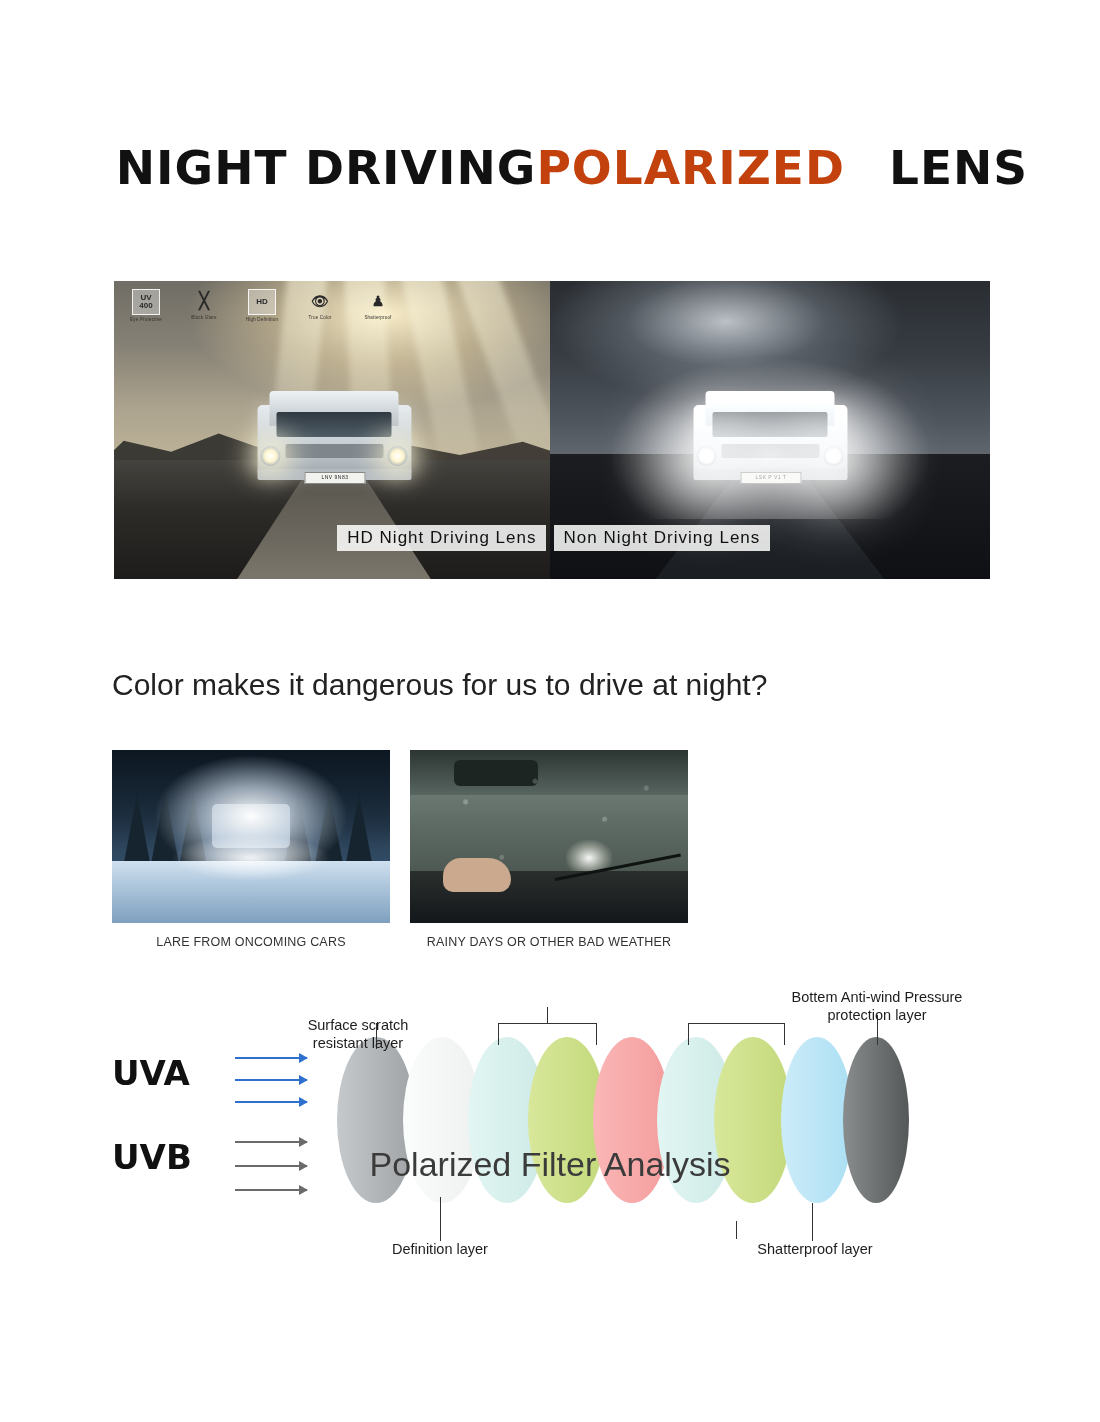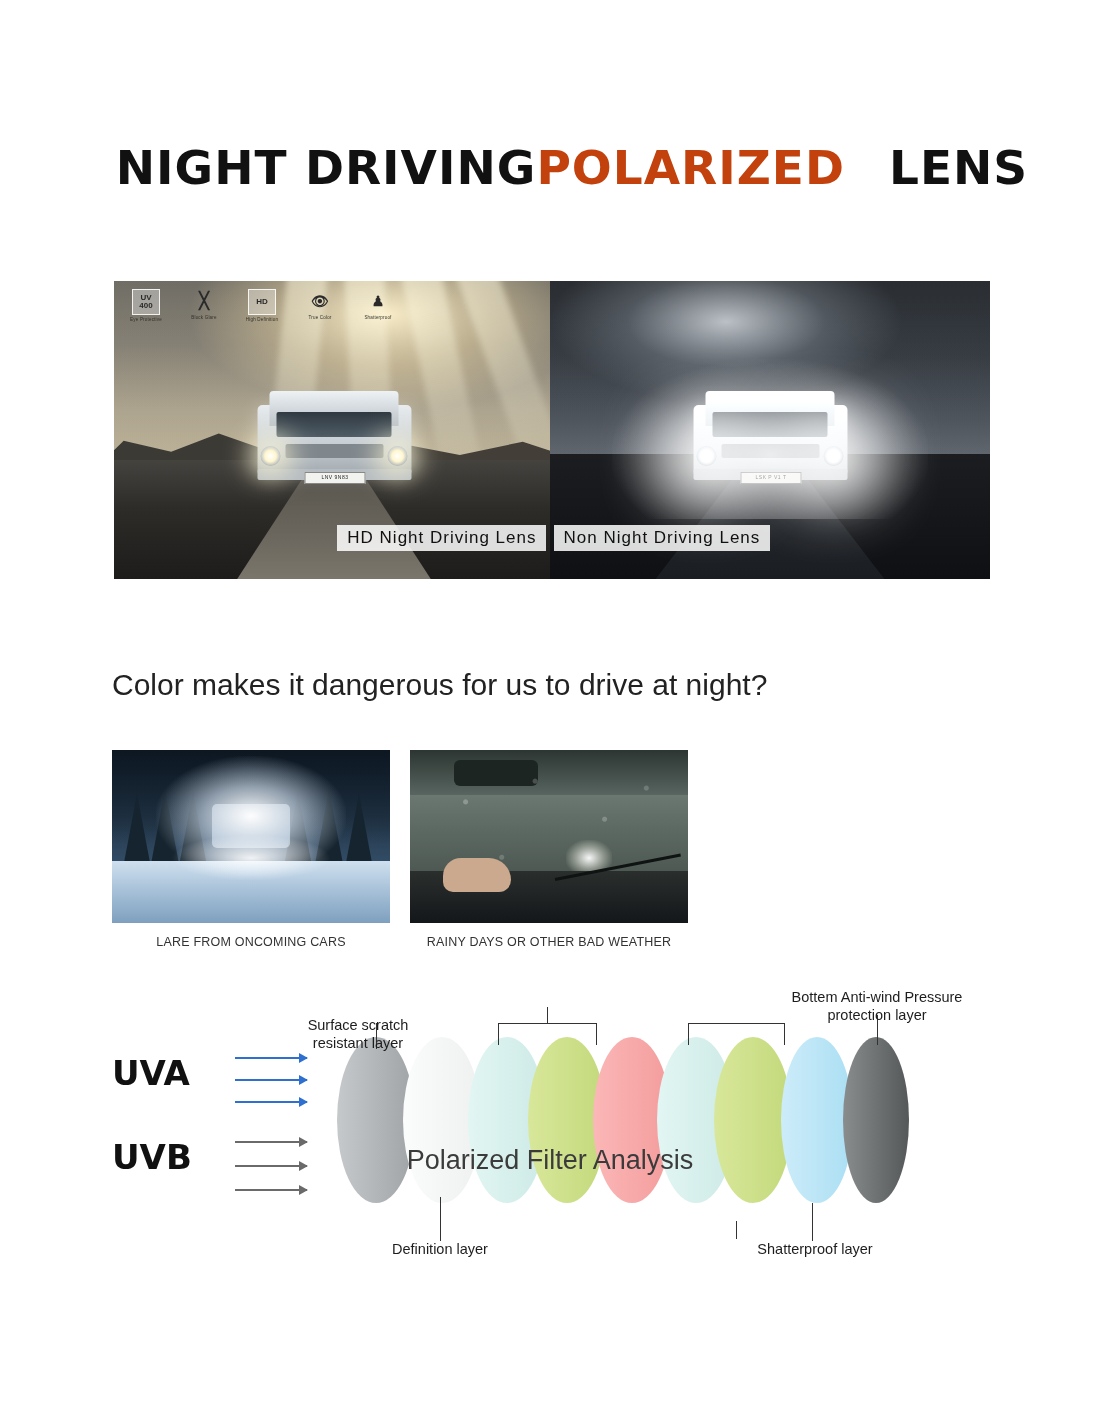--- a/index.html
+++ b/index.html
@@ -313,21 +313,21 @@
   }
 
   .dlabel {
     position:absolute; font-size:14.5px; color:#1d1d1d; text-align:center;
     line-height:1.25;
   }
   .leader { position:absolute; background:#333; }
 
   .polar-title {
     position:absolute; left:0; top:170px; width:100%;
-    text-align:center; font-size:27px; color:#3b3b3b;
+    text-align:center; font-size:34px; color:#3b3b3b;
   }
 </style>
 </head>
 <body>
 
 <div class="title">
   <span class="t-dark">NIGHT DRIVING </span><span class="t-red">POLARIZED</span><span class="t-dark"> LENS</span>
 </div>
 
 <div class="hero">

